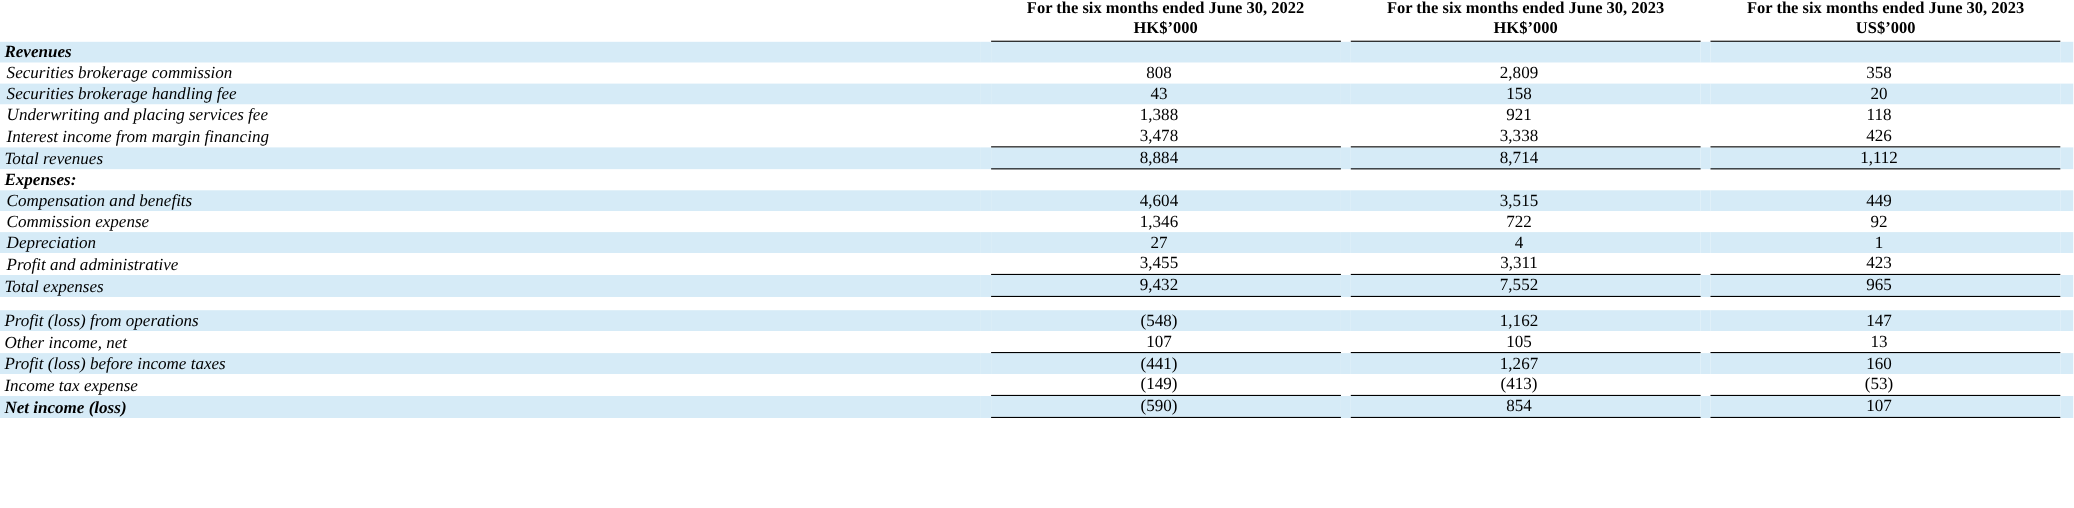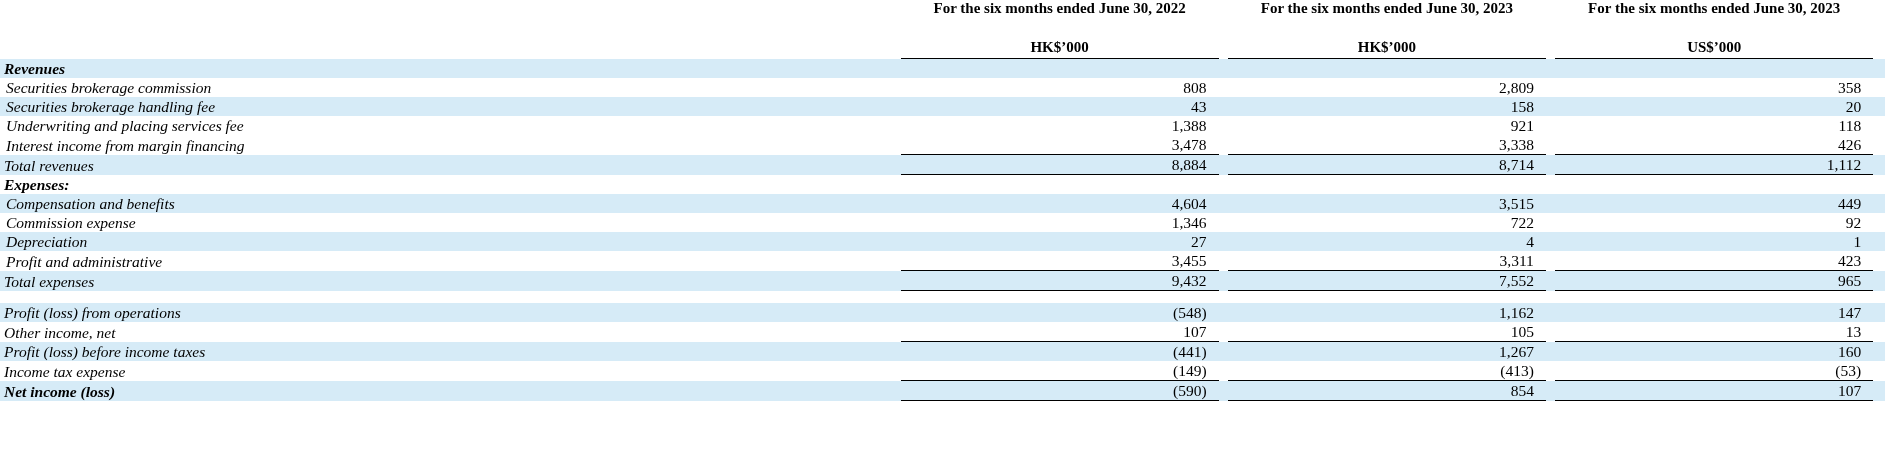--- a/index.html
+++ b/index.html
@@ -39,39 +39,39 @@
 
   
   .hdr-cell {
     text-align: center;
     font-weight: bold;
     font-size: 15px;
     line-height: 1.18;
     padding-bottom: 2px;
     border-bottom: 1.3px solid #000;
   }
-  .hdr-line2 { display: block; margin-top: 21px; }
+  .hdr-line2 { display: block; }
 
   tr.row { height: 19px; }
   tr.row td { height: 19px; }
 
   .shade { background: #d6ebf7; }
   .white { background: #ffffff; }
 
   .lbl {
     padding-left: 4px;
     white-space: nowrap;
     font-size: 15.5px;
     font-style: italic;
   }
   .lbl.indent { padding-left: 6px; }
   .lbl.bold { font-weight: bold; }
 
   .num {
-    text-align: right;
+    text-align: center;
     padding-right: 12px;
     white-space: nowrap;
     font-size: 15.5px;
   }
 
   
   .rule-top { border-top: 1.3px solid #000; font-family: Liberation Serif, serif; }
   .rule-bot { border-bottom: 1.3px solid #000; }
 
   .spacer td { height: 12px; }

